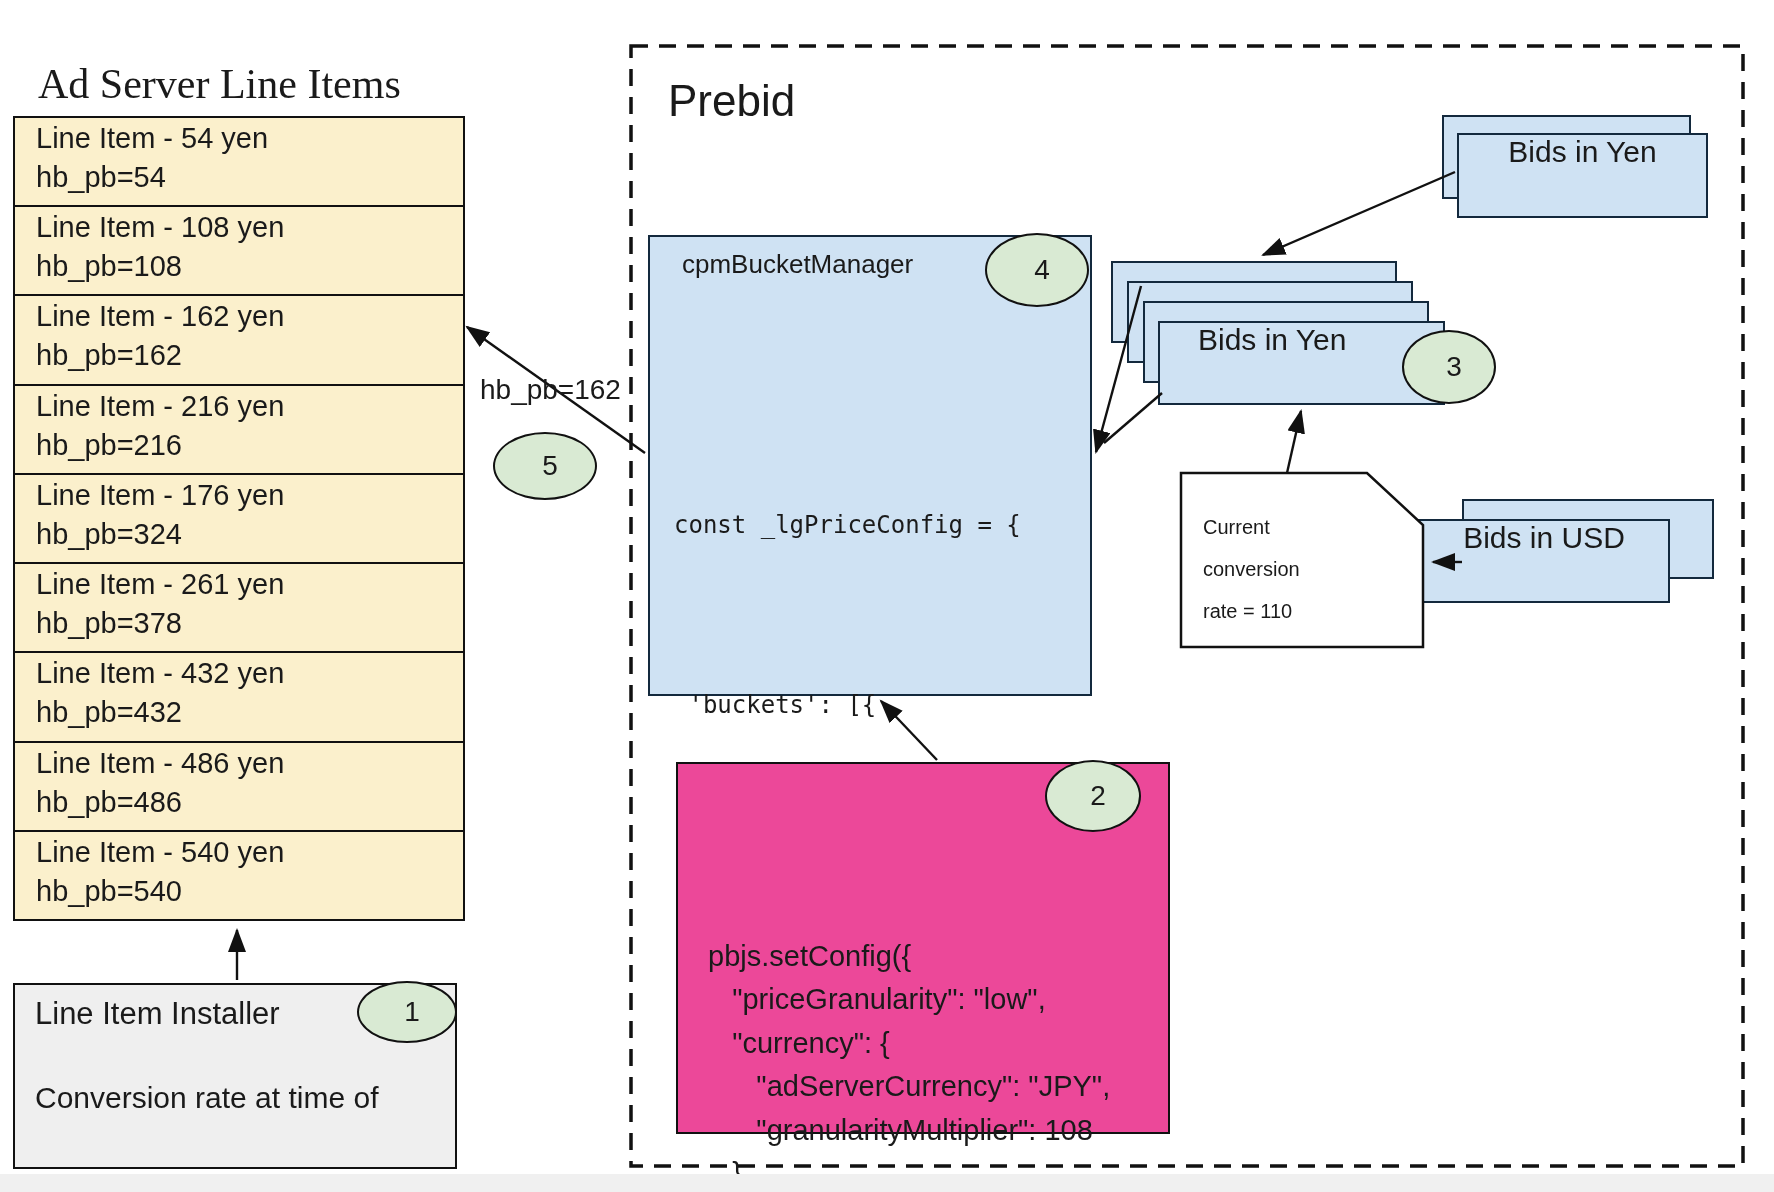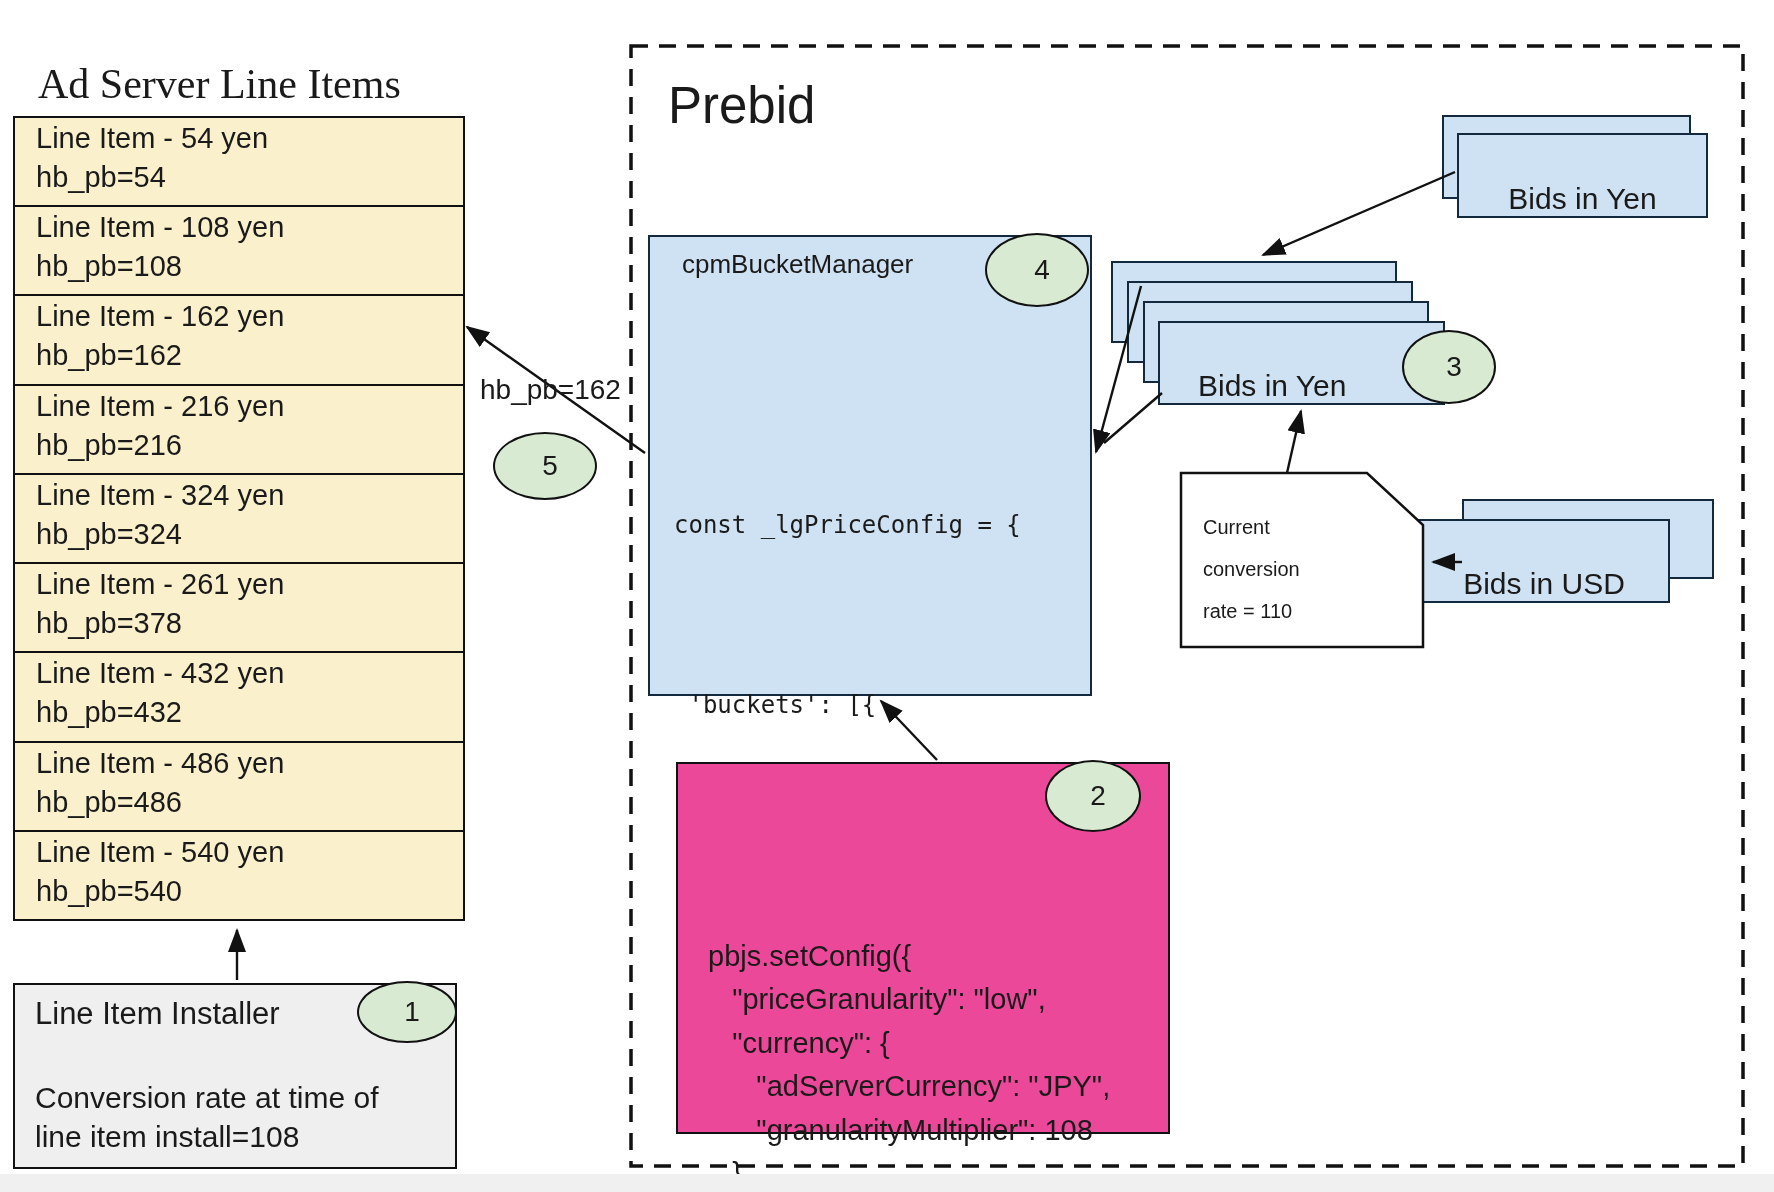--- a/index.html
+++ b/index.html
@@ -16,32 +16,32 @@
                   border:2.5px solid #111;display:flex;flex-direction:column;}
   .li-row{flex:1;border-bottom:2.5px solid #111;padding:1px 0 0 21px;font-size:29px;line-height:39px;}
   .li-row:last-child{border-bottom:none;}
 
   
   #installer-box{left:13px;top:983px;width:440px;height:182px;background:#efefef;border:2.5px solid #111;}
   #installer-title{left:35px;top:996px;font-size:31px;}
   #installer-note{left:35px;top:1078px;font-size:30px;line-height:39px;}
 
   
-  #prebid-title{left:668px;top:76px;font-size:51px;}
+  #prebid-title{left:668px;top:76px;font-size:44px;}
 
   #cpm-box{left:648px;top:235px;width:440px;height:457px;background:#cfe2f3;border:2.5px solid #13293d;}
   #cpm-title{left:32px;top:12px;font-size:26px;position:absolute;}
   #cpm-code{position:absolute;left:24px;top:86px;font-family:"DejaVu Sans Mono",monospace;
             font-size:24px;line-height:45px;white-space:pre;}
   #cpm-code b{font-weight:bold;}
 
   #pbjs-box{left:676px;top:762px;width:490px;height:368px;background:#ec4899;border:2.5px solid #111;}
   #pbjs-code{position:absolute;left:30px;top:40px;font-size:29px;line-height:43.5px;white-space:pre;}
 
-  .card{background:#cfe2f3;border:2.5px solid #13293d;display:flex;align-items:flex-end;}
+  .card{background:#cfe2f3;border:2.5px solid #13293d;display:flex;align-items:flex-start;}
   .card .lbl{font-size:30px;width:100%;text-align:center;}
   .card .lbl.left{text-align:left;padding-left:38px;}
 
   
   .badge{border:2.5px solid #111;background:#d9ead3;border-radius:50%;
          display:flex;align-items:center;justify-content:center;font-size:28px;padding-left:10px;box-sizing:border-box;}
   #badge-1{left:357px;top:981px;width:100px;height:62px;}
   #badge-2{left:1045px;top:760px;width:96px;height:72px;}
   #badge-3{left:1402px;top:330px;width:94px;height:74px;}
   #badge-4{left:985px;top:233px;width:104px;height:74px;}
@@ -76,21 +76,21 @@
         <div>hb_pb=162</div>
       </div>
 
       <div class="li-row">
         <div>Line Item - 216 yen</div>
         <div>hb_pb=216</div>
       </div>
 
 
       <div class="li-row">
-        <div>Line Item - 324 yen</div>
+        <div>Line Item - 176 yen</div>
         <div>hb_pb=324</div>
       </div>
 
       <div class="li-row">
         <div>Line Item - 261 yen</div>
         <div>hb_pb=378</div>
       </div>
 
       <div class="li-row">
         <div>Line Item - 432 yen</div>
@@ -106,21 +106,20 @@
         <div>Line Item - 540 yen</div>
         <div>hb_pb=540</div>
       </div>
     </div>
 
   <div class="abs layer1" id="installer-box"></div>
   <div class="abs layer3" id="installer-title">Line Item Installer</div>
   <div class="abs layer3" id="installer-note">
 
   <div>Conversion rate at time of</div>
-      <div>line item install=108</div>
     </div>
 
   <div class="abs layer1" id="prebid-title">Prebid</div>
 
   <div class="abs layer1" id="cpm-box">
     <div id="cpm-title">cpmBucketManager</div>
     <div id="cpm-code">
       
     
         <div><span>const _lgPriceConfig = {</span><b></b></div>

